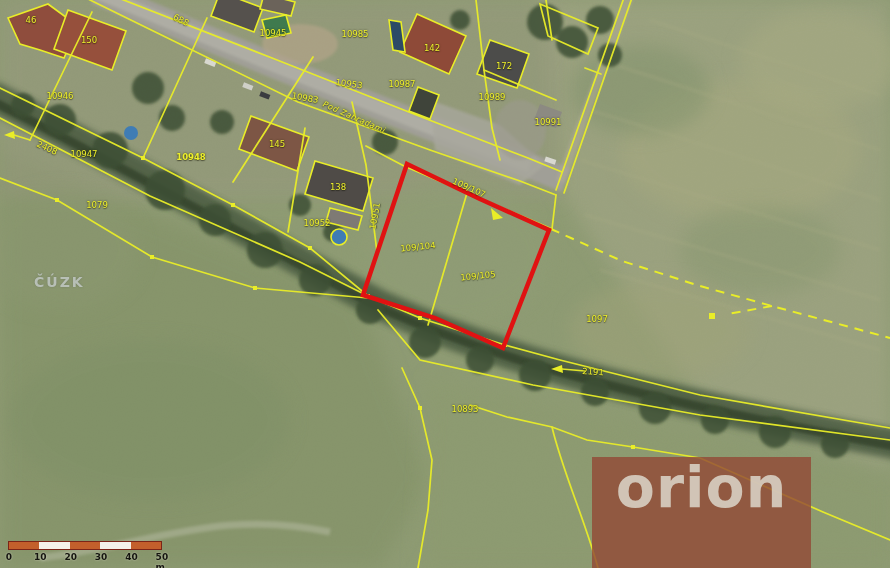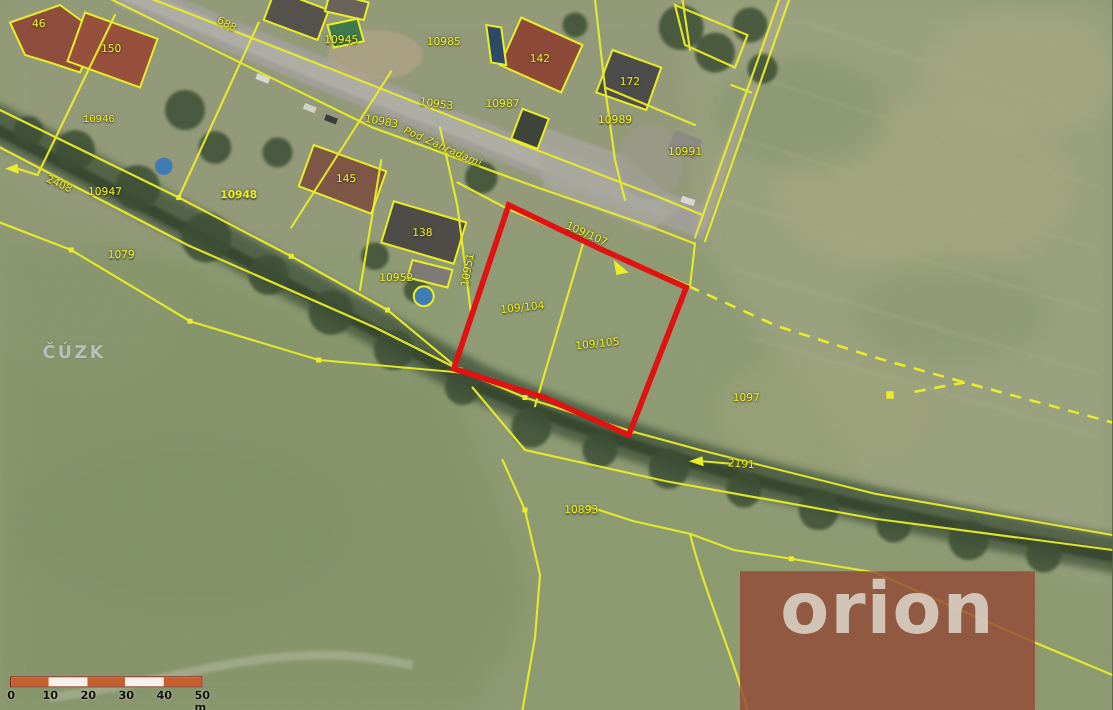--- a/index.html
+++ b/index.html
@@ -45,21 +45,21 @@
   .scalebar .seg.w{background:#f4f2ea;}
   .scalebar .ticks{position:absolute;left:0;top:11px;width:162px;height:12px;}
   .scalebar .ticks span{
     position:absolute;top:0;
     font-size:9px;color:#15150f;font-weight:bold;
     transform:translateX(-35%);
     text-shadow:0 0 2px rgba(230,230,215,.7);
   }
   
   .logo{
-    position:absolute;left:592px;top:457px;width:236px;height:111px;
+    position:absolute;left:592px;top:457px;width:219px;height:111px;
     background:var(--logo-bg,rgba(146,72,54,.8));
     display:flex;flex-direction:column;align-items:center;justify-content:flex-start;
     overflow:hidden;
   }
   .logo .brand{
     margin-top:2px;
     font-size:57px;font-weight:bold;line-height:1.0;
     letter-spacing:1px;
     color:var(--logo-text,rgba(218,211,198,.88));
     font-family:"DejaVu Sans", sans-serif;
@@ -247,21 +247,21 @@
       <span style="left: 181px; top: 20px; transform: translate(-50%, -50%) rotate(27deg);">688</span>
       <span style="left: 273px; top: 33px; transform: translate(-50%, -50%) rotate(0deg);">10945</span>
       <span style="left: 355px; top: 34px; transform: translate(-50%, -50%) rotate(0deg);">10985</span>
       <span style="left: 432px; top: 48px; transform: translate(-50%, -50%) rotate(0deg);">142</span>
       <span style="left: 504px; top: 66px; transform: translate(-50%, -50%) rotate(0deg); text-align: center;">172</span>
       <span style="left: 349px; top: 84px; transform: translate(-50%, -50%) rotate(8deg);">10953</span>
       <span style="left: 402px; top: 84px; transform: translate(-50%, -50%) rotate(0deg);">10987</span>
       <span style="left: 305px; top: 98px; transform: translate(-50%, -50%) rotate(10deg);">10983</span>
       <span style="left: 492px; top: 97px; transform: translate(-50%, -50%) rotate(0deg); text-align: right;">10989</span>
       <span style="left: 548px; top: 122px; transform: translate(-50%, -50%) rotate(0deg);">10991</span>
-      <span style="left: 79px; top: 96px; transform: translate(-50%, -50%) rotate(0deg); font-family: Liberation Mono, monospace;">10946</span>
+      <span style="left: 60px; top: 96px; transform: translate(-50%, -50%) rotate(0deg);">10946</span>
       <span class="street" style="left: 354px; top: 118px; transform: translate(-50%, -50%) rotate(24deg);">Pod Zahradami</span>
       <span style="left: 47px; top: 148px; transform: translate(-50%, -50%) rotate(25deg);">2408</span>
       <span style="left: 84px; top: 154px; transform: translate(-50%, -50%) rotate(0deg);">10947</span>
       <span style="left: 191px; top: 157px; transform: translate(-50%, -50%) rotate(0deg); font-weight: bold;">10948</span>
       <span style="left: 277px; top: 144px; transform: translate(-50%, -50%) rotate(0deg);">145</span>
       <span style="left: 338px; top: 187px; transform: translate(-50%, -50%) rotate(0deg);">138</span>
       <span style="left: 97px; top: 205px; transform: translate(-50%, -50%) rotate(0deg);">1079</span>
       <span style="left: 375px; top: 216px; transform: translate(-50%, -50%) rotate(-80deg);">10951</span>
       <span style="left: 317px; top: 223px; transform: translate(-50%, -50%) rotate(0deg);">10952</span>
       <span style="left: 469px; top: 188px; transform: translate(-50%, -50%) rotate(24deg);">109/107</span>

